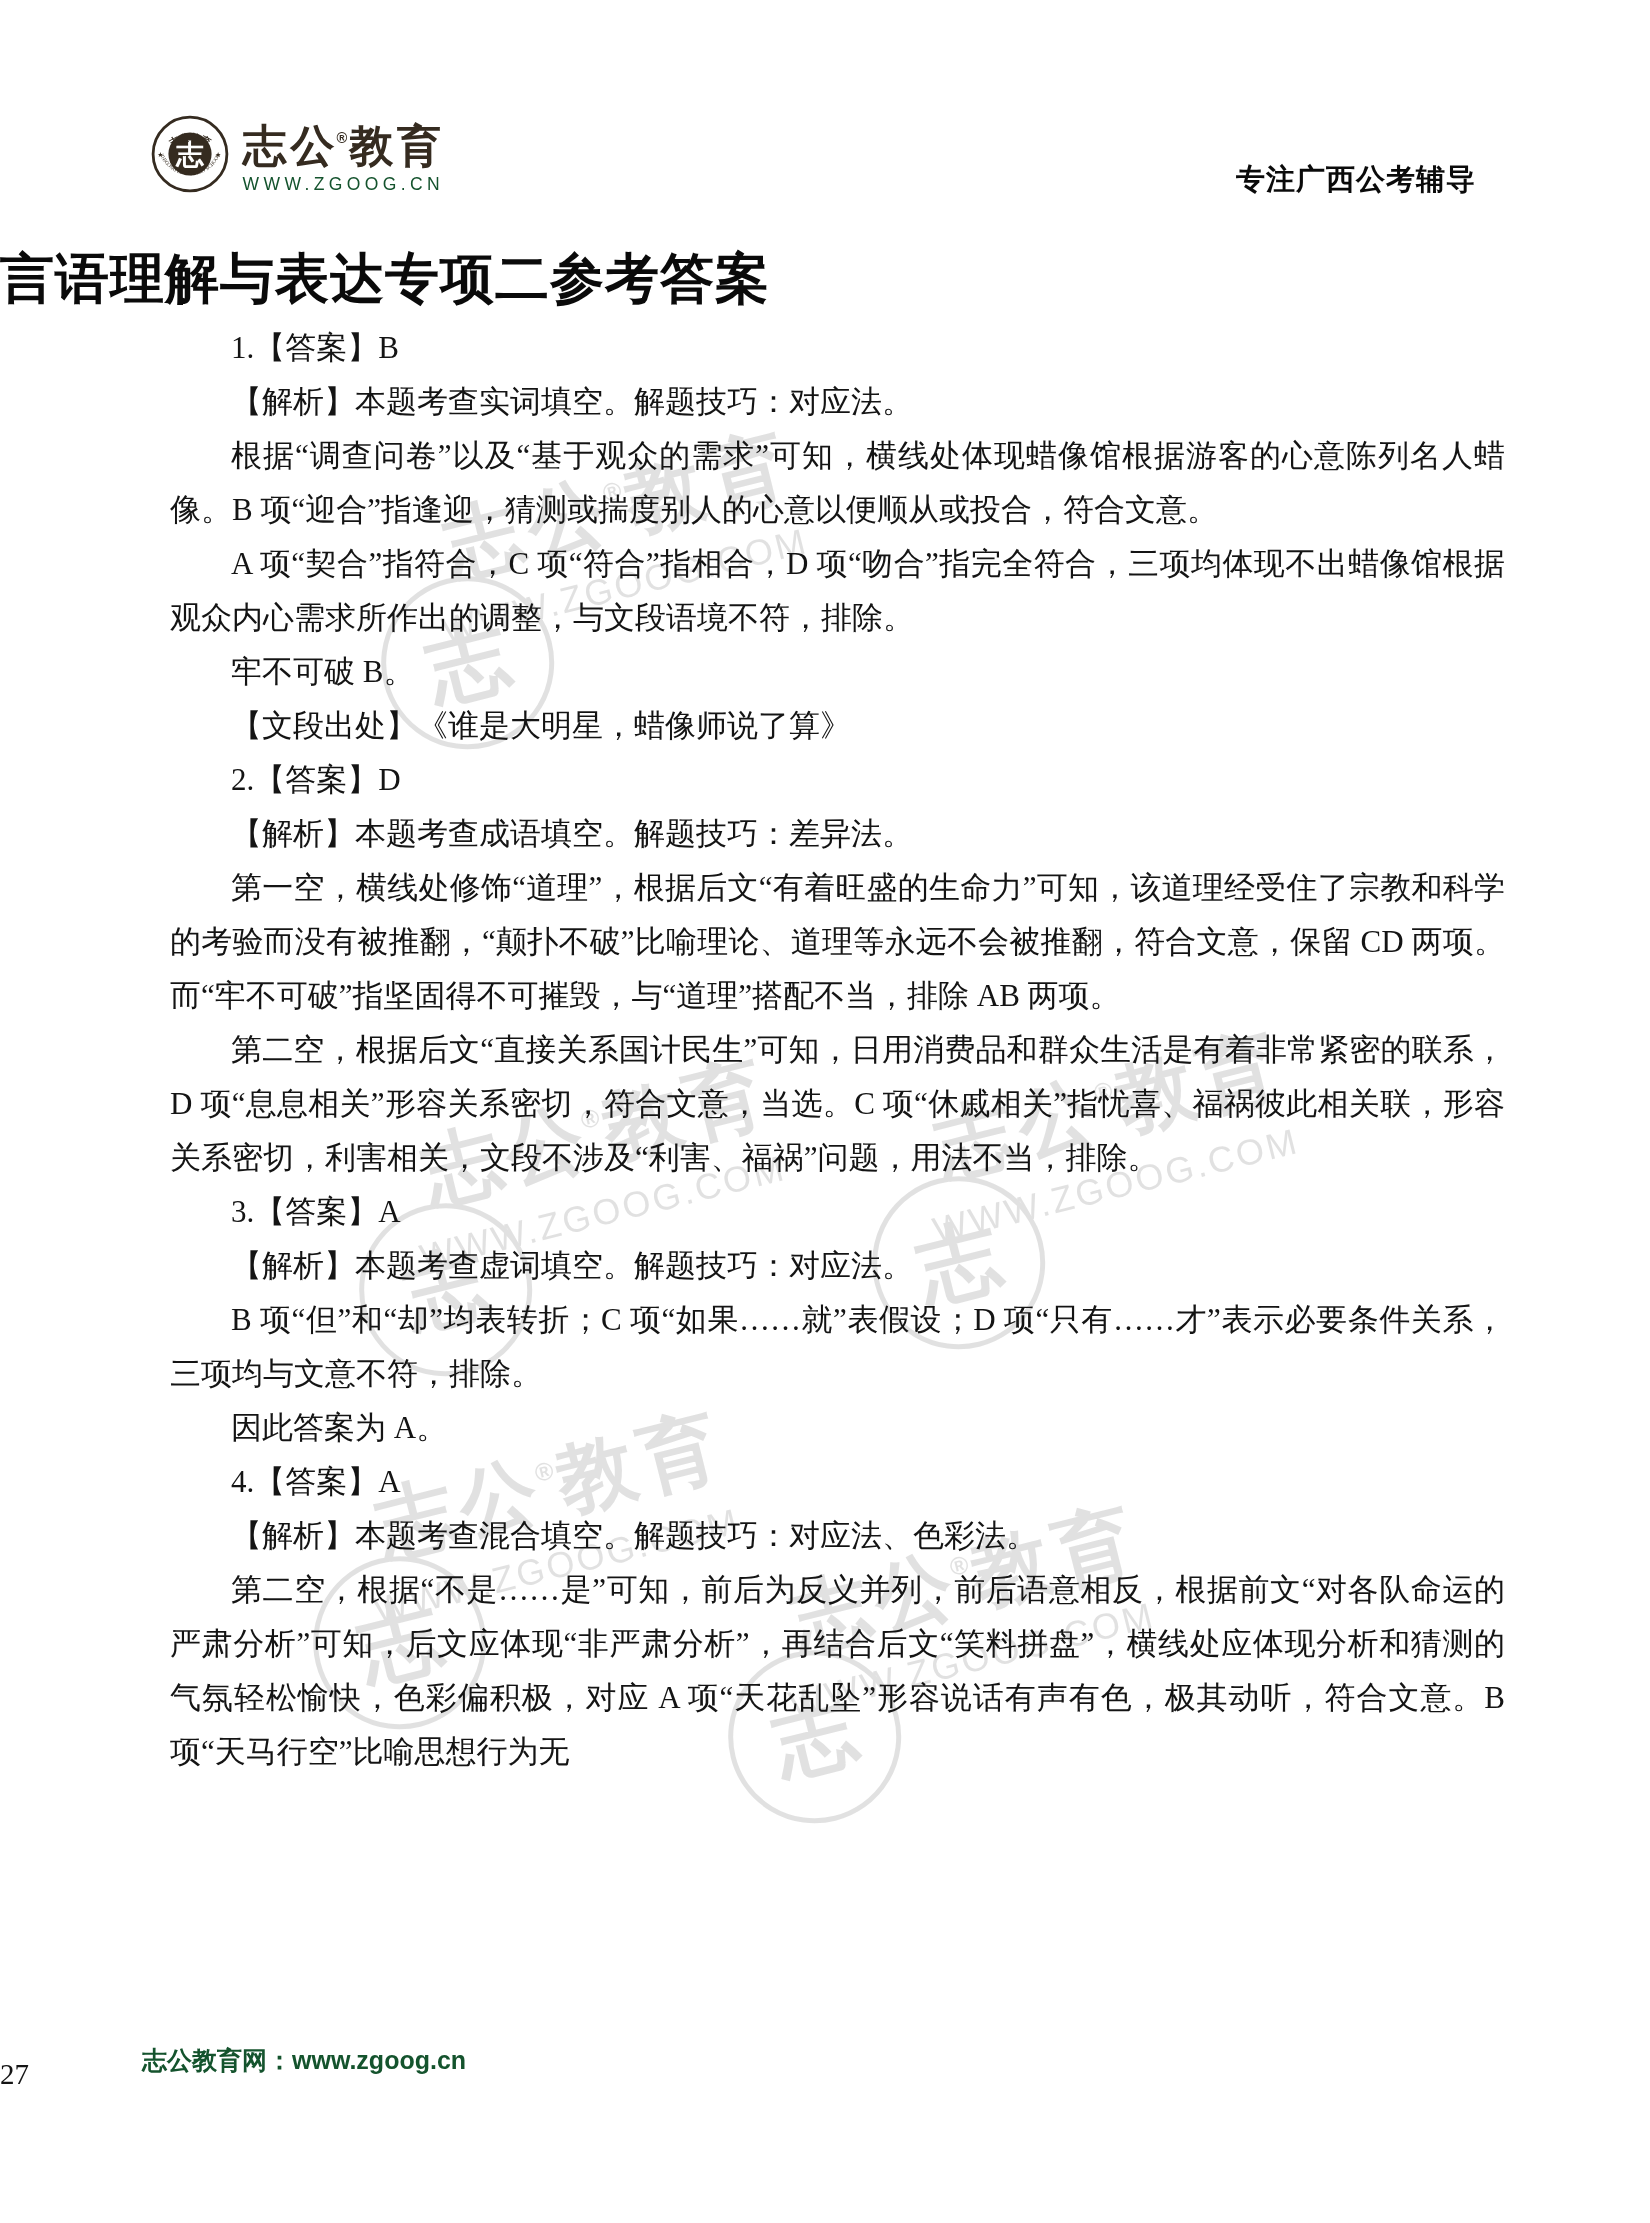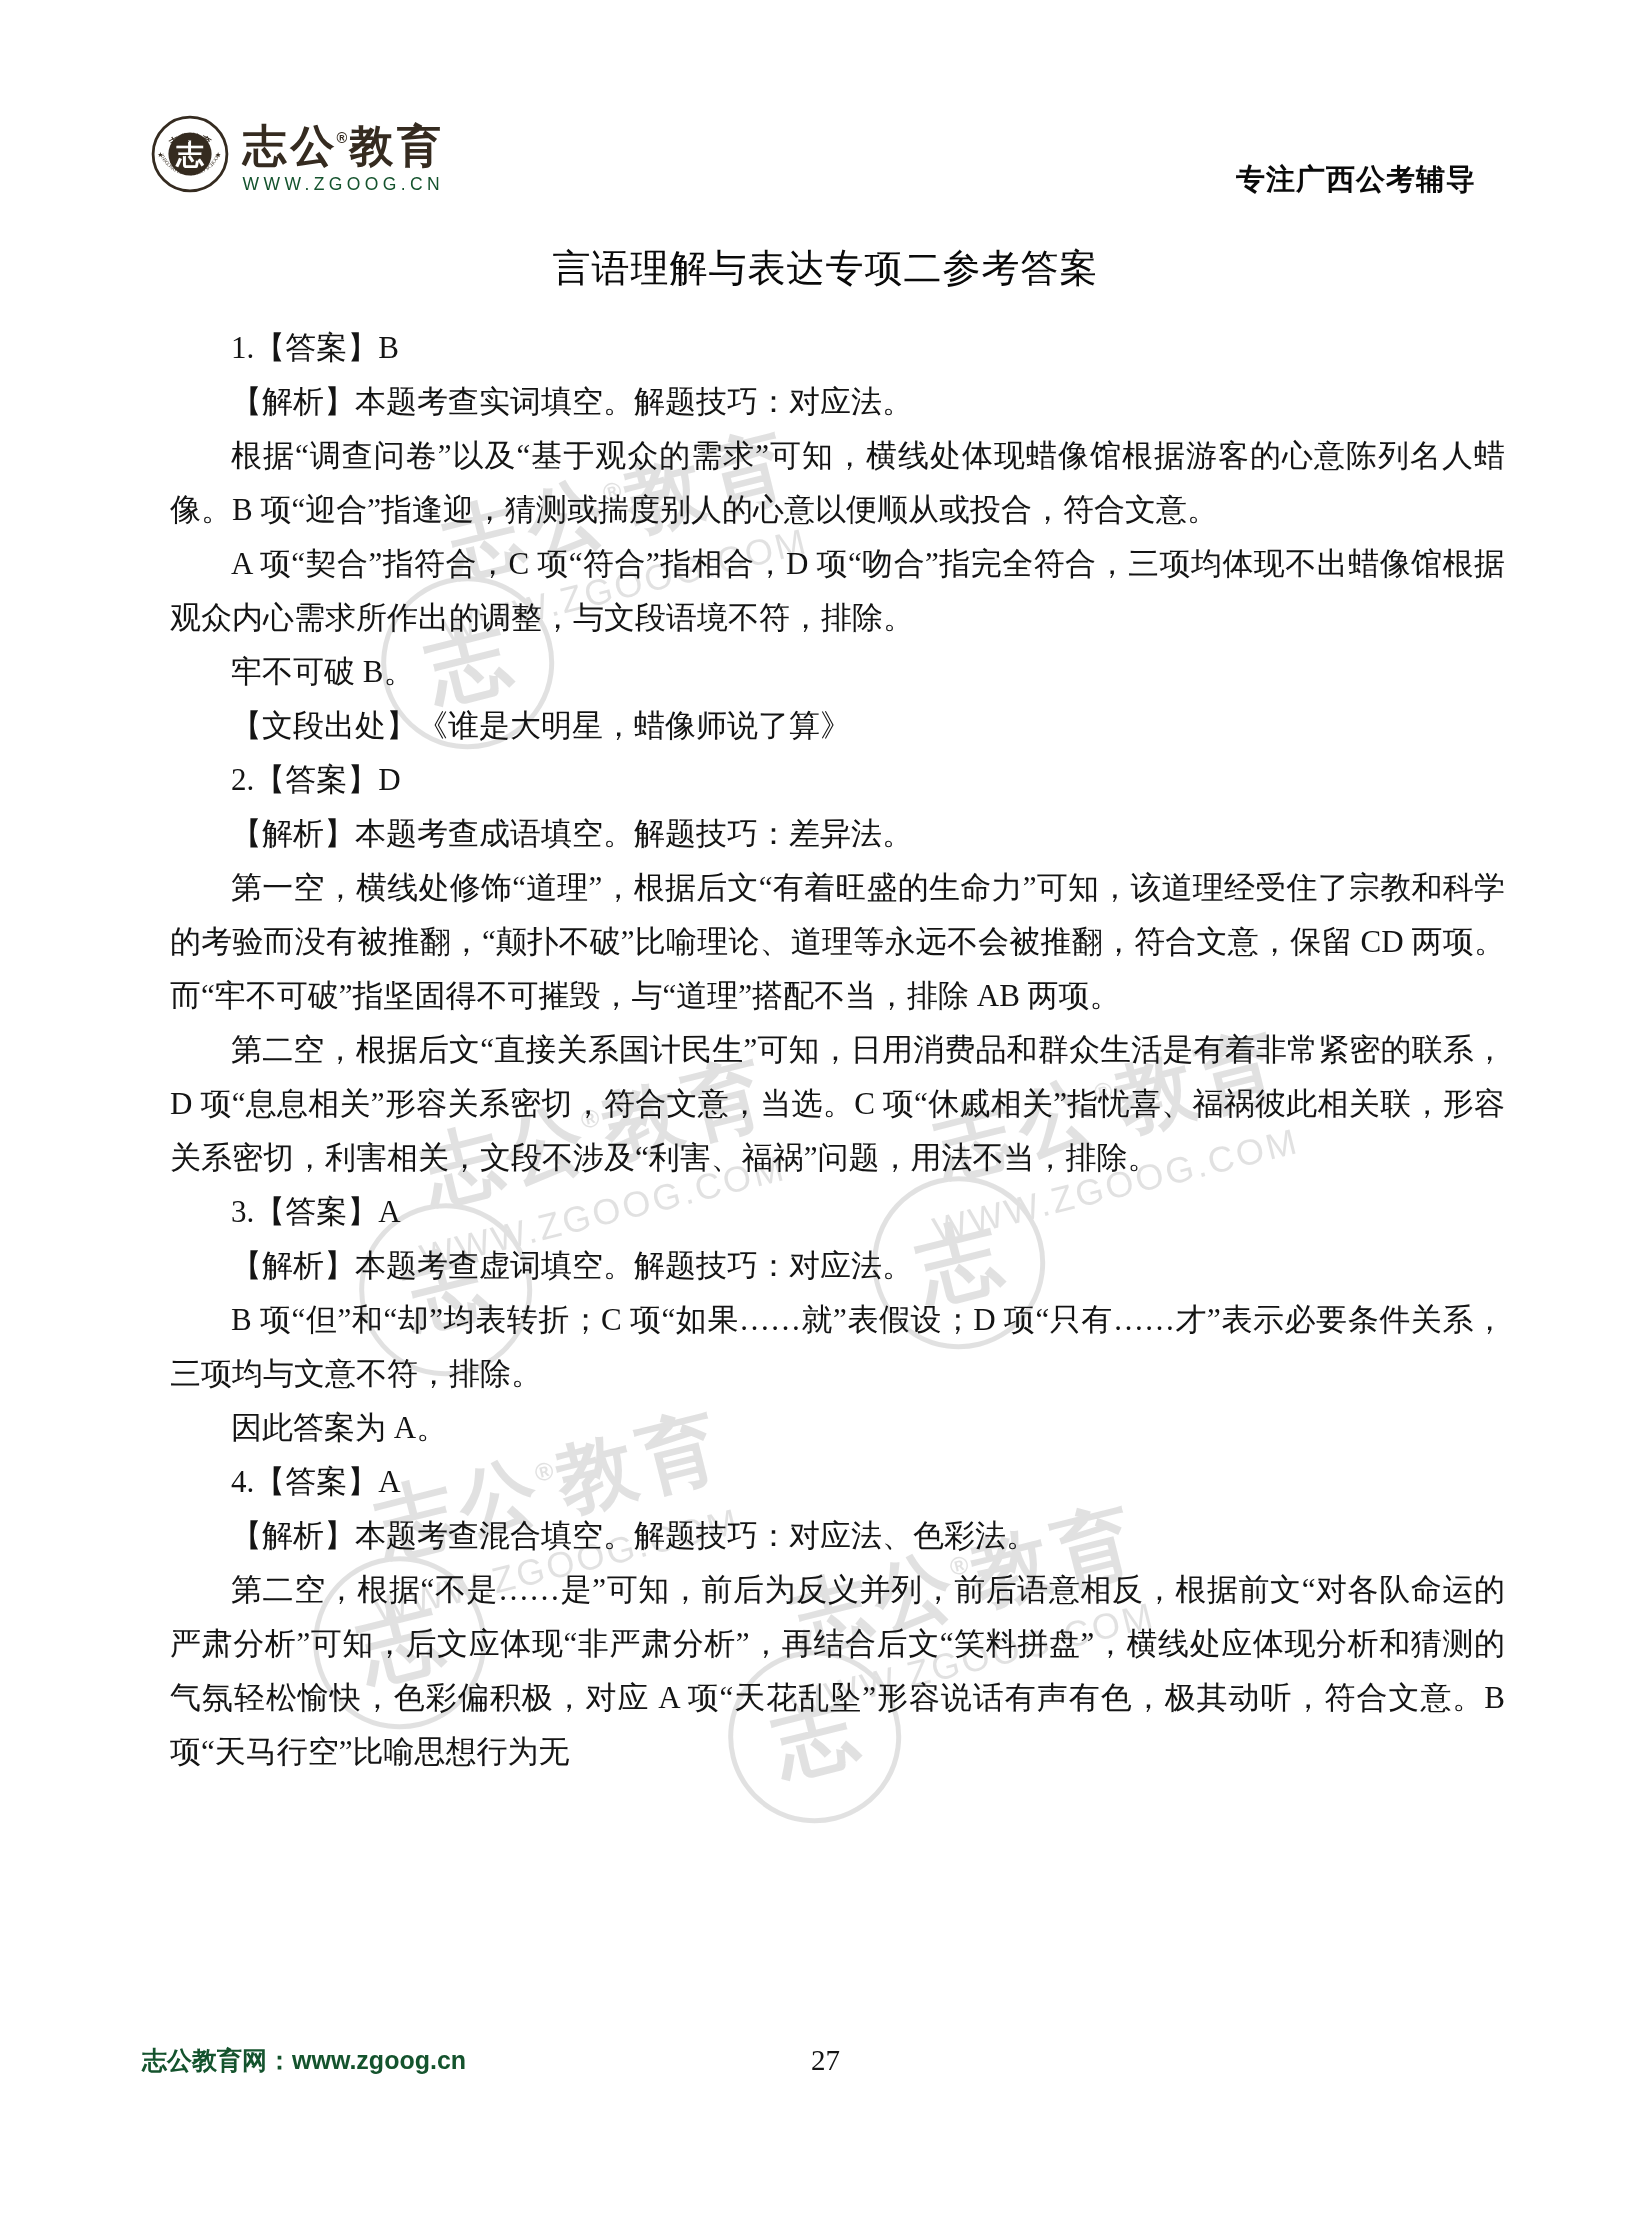--- a/index.html
+++ b/index.html
@@ -27,23 +27,23 @@
     margin-top:5.8px;white-space:nowrap;
   }
   .slogan{
     position:absolute;top:160px;right:175px;
     font-family:"Liberation Sans", sans-serif;
     font-weight:bold;font-size:29px;color:#0a0a0a;letter-spacing:1px;
   }
   
   .doc-title{
     position:absolute;top:243px;left:0;width:100%;
-    text-align:center;
+    text-align:left;
     font-family:"Liberation Sans", sans-serif;
-    font-weight:normal;font-size:38px;color:#0a0a0a;letter-spacing:1px;
+    font-weight:bold;font-size:54px;color:#0a0a0a;letter-spacing:1px;
   }
   
   .content{
     position:absolute;left:142px;right:146px;top:321px;
     font-size:31px;line-height:54px;
     text-align:justify;
     margin-left:28px;
   }
   .content p{margin:0;text-indent:61px;}
   
@@ -70,21 +70,21 @@
   }
   .wm-seal span{font-weight:bold;font-size:82px;}
   
   .footer{position:absolute;left:0;top:2044px;width:100%;height:49px;}
   .footer-site{
     position:absolute;left:142px;top:0;
     font-family:"Liberation Sans", sans-serif;
     font-weight:bold;font-size:25px;color:#14532d;
   }
   .page-num{
-    position:absolute;left:0;top:0;width:100%;text-align:center;
+    position:absolute;left:0;top:14px;width:100%;
     font-size:29px;color:#141414;
   }
 </style>
 </head>
 <body>
 
 <div class="page">
 
   <div id="wm-layer">
       <div class="wm" style="left: 369px; top: 448px;">

